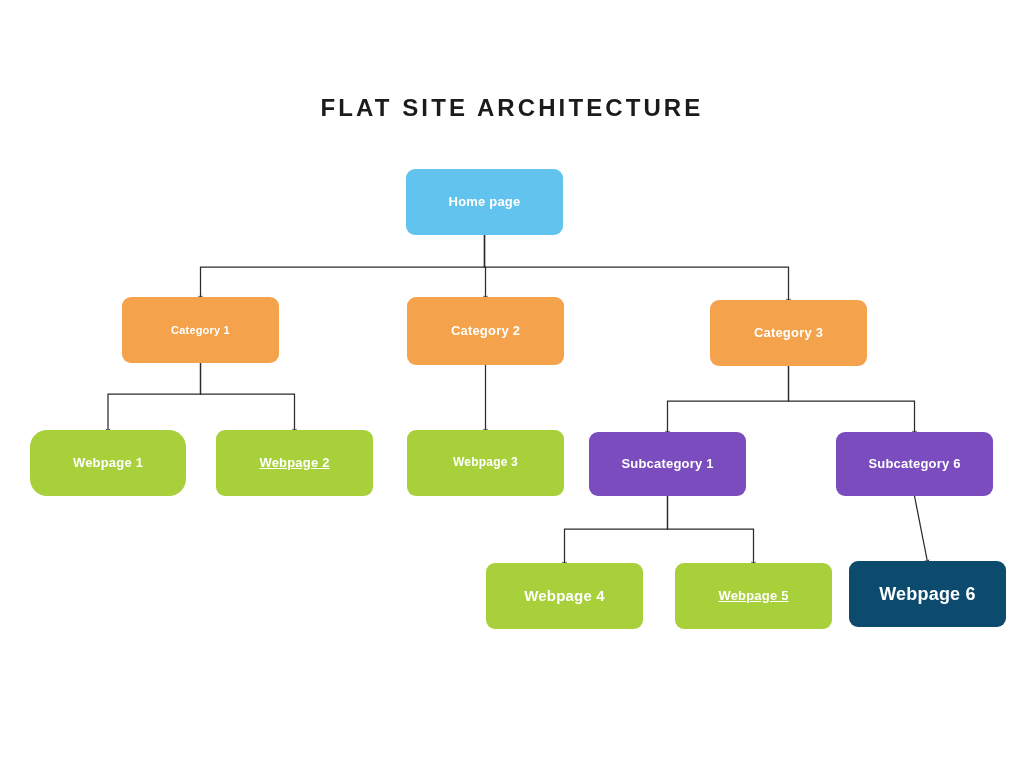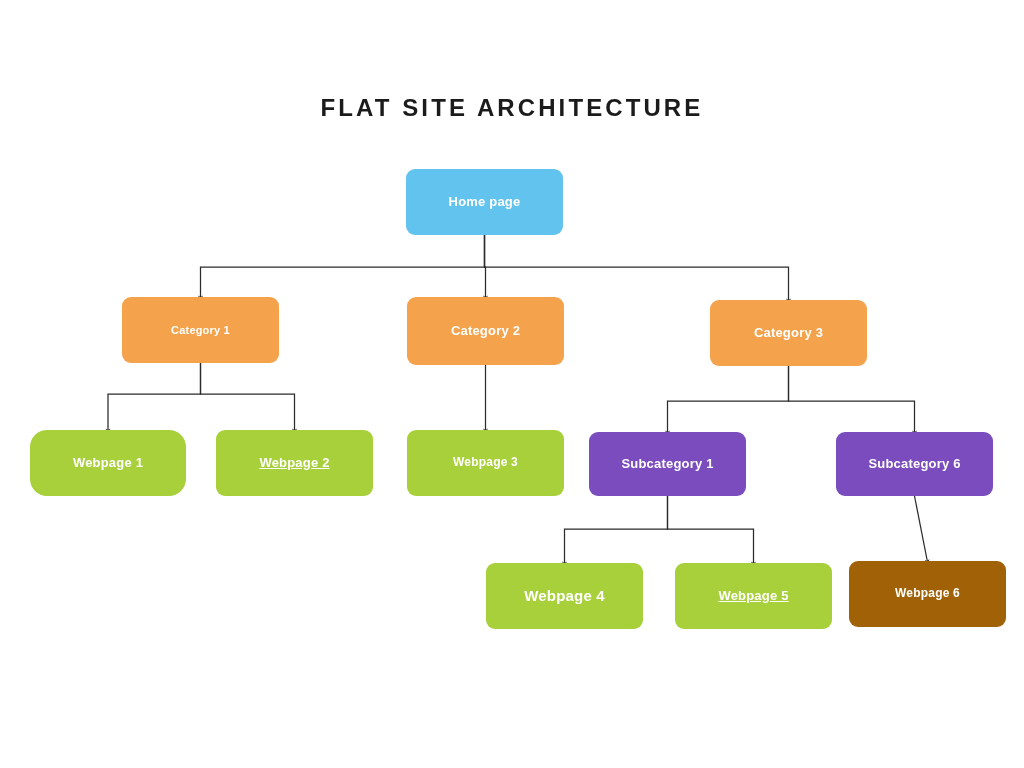--- a/index.html
+++ b/index.html
@@ -114,18 +114,18 @@
       </div>
       <div class="node" style="left: 836px; top: 432px; width: 157px; height: 64px; background: rgb(122, 76, 190); font-size: 13px;">
         <span class="node-label">Subcategory 6</span>
       </div>
       <div class="node" style="left: 486px; top: 563px; width: 157px; height: 66px; background: rgb(168, 208, 58); font-size: 15px;">
         <span class="node-label">Webpage 4</span>
       </div>
       <div class="node" style="left: 675px; top: 563px; width: 157px; height: 66px; background: rgb(168, 208, 58); font-size: 13px; text-decoration: underline;">
         <span class="node-label">Webpage 5</span>
       </div>
-      <div class="node" style="left: 849px; top: 561px; width: 157px; height: 66px; background: #a16207; font-size: 12px;">
+      <div class="node" style="left: 849px; top: 561px; width: 157px; height: 66px; background: #0c4a6e; font-size: 18px;">
         <span class="node-label">Webpage 6</span>
       </div>
     </div>
 
 </div>
 
 </body></html>

